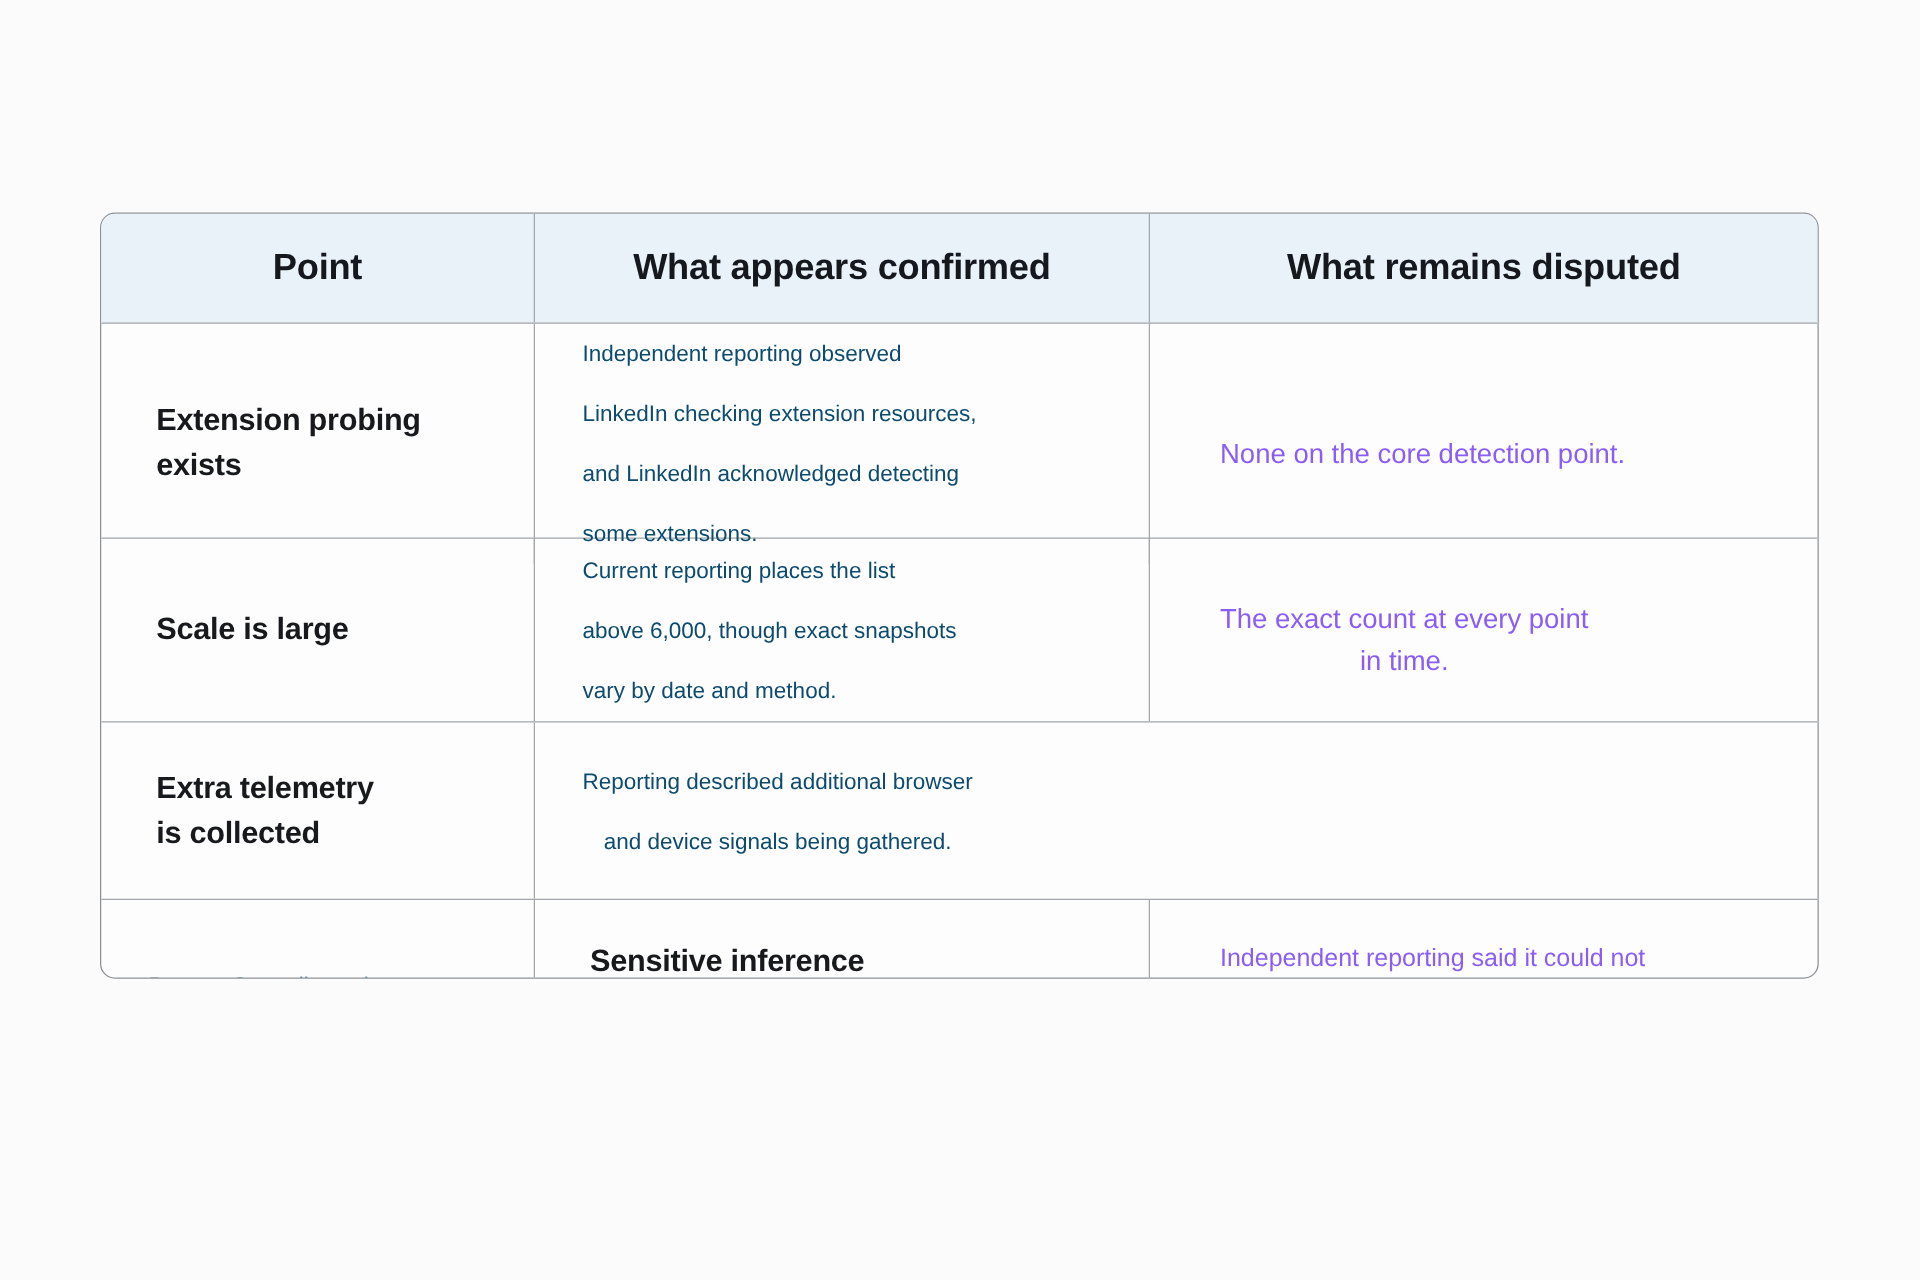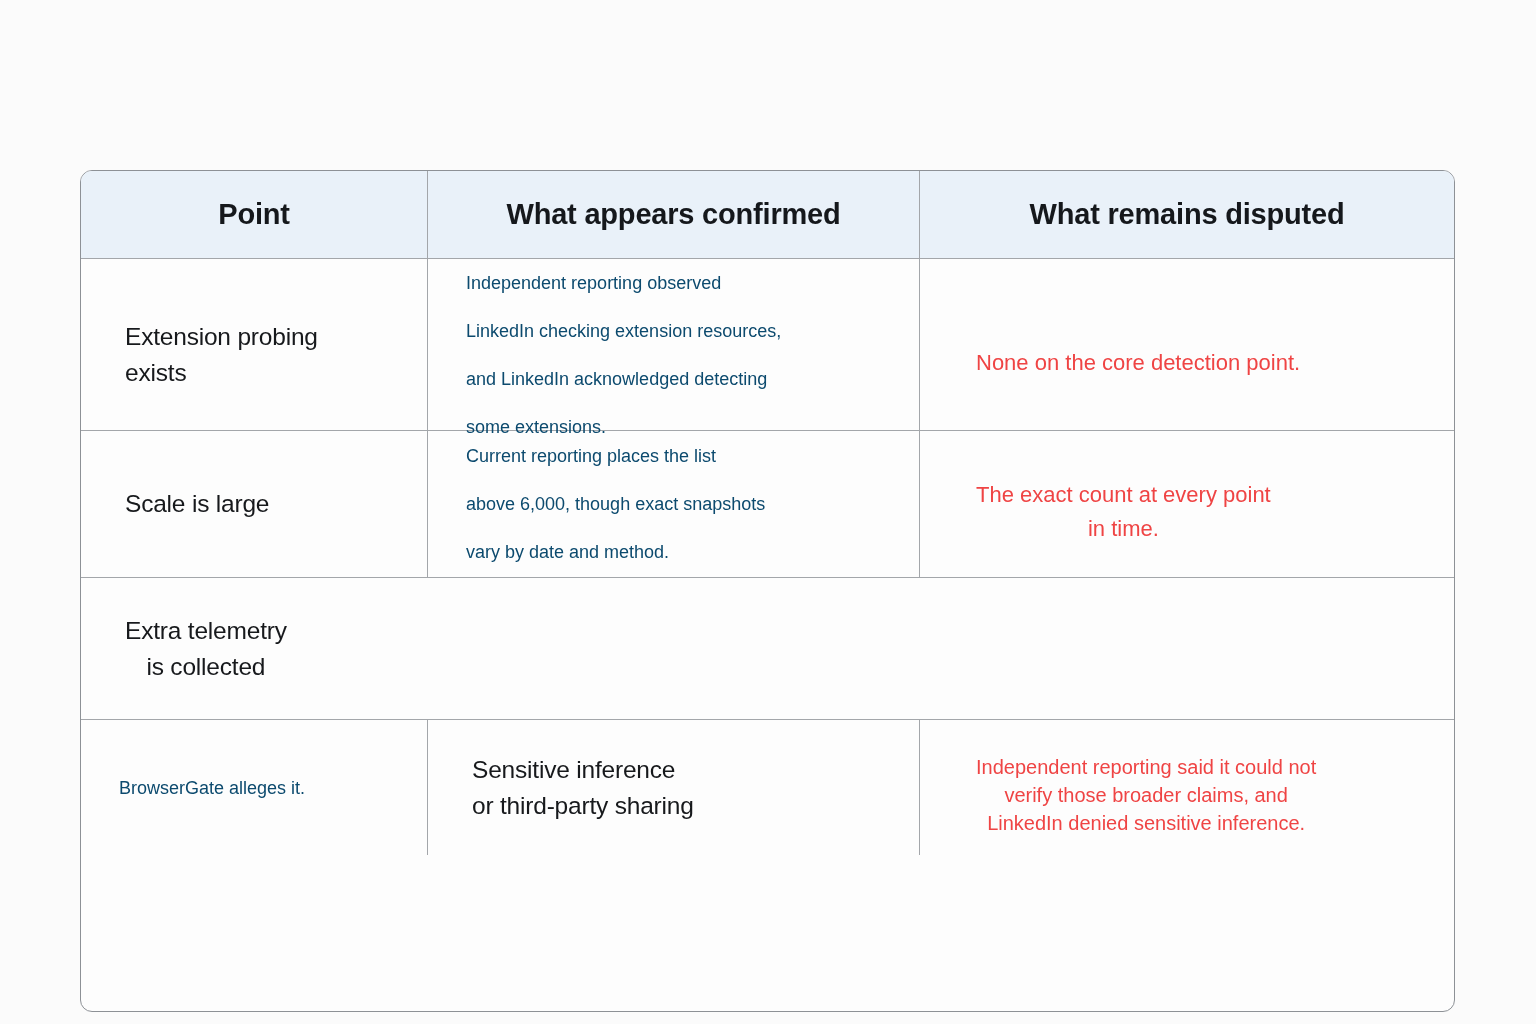--- a/index.html
+++ b/index.html
@@ -17,21 +17,21 @@
     position: relative;
     width: 1536px;
     height: 1024px;
   }
 
   .card {
     position: absolute;
     left: 80px;
     top: 170px;
     width: 1375px;
-    height: 842px;
+    height: 613px;
     background: #fdfdfd;
     border: 1px solid #8d9196;
     border-radius: 12px;
     overflow: hidden;
   }
 
   .row {
     display: grid;
     grid-template-columns: 347px 492px 1fr;
     border-bottom: 1px solid #a3a6aa;
@@ -56,39 +56,39 @@
   .hcell {
     justify-content: center;
     font-weight: 700;
     font-size: 29px;
     letter-spacing: -0.2px;
     color: #15181c;
     white-space: normal;
   }
 
   .point-cell {
-    font-weight: 400;
+    font-weight: 700;
     font-size: 24.5px;
     line-height: 36px;
     letter-spacing: -0.2px;
     color: #17191c;
     padding: 0 22px 0 44px;
   }
 
   .confirmed-cell {
     font-size: 18px;
     line-height: 48px;
     color: #0c4a6e;
     padding: 0 28px 0 38px;
   }
 
   .disputed-cell {
     font-size: 22px;
     line-height: 34px;
-    color: #ef4444;
+    color: #8b5cf6;
     padding: 0 28px 0 56px;
     margin-top: 15px;
   }
 
   .disputed-cell.small {
     font-size: 20px;
     line-height: 28px;
   }
 </style>
 </head>
@@ -118,20 +118,22 @@
       <div class="cell confirmed-cell">Current reporting places the list
 above 6,000, though exact snapshots
 vary by date and method.</div>
       <div class="cell disputed-cell">The exact count at every point
 in time.</div>
     </div>
 
     <div class="row row-3">
       <div class="cell point-cell">Extra telemetry
 is collected</div>
+      <div class="cell confirmed-cell">Reporting described additional browser
+and device signals being gathered.</div>
     </div>
 
     <div class="row row-4">
       <div class="cell confirmed-cell">BrowserGate alleges it.</div>
       <div class="cell point-cell">Sensitive inference
 or third-party sharing</div>
       <div class="cell disputed-cell small">Independent reporting said it could not
 verify those broader claims, and
 LinkedIn denied sensitive inference.</div>
     </div>

